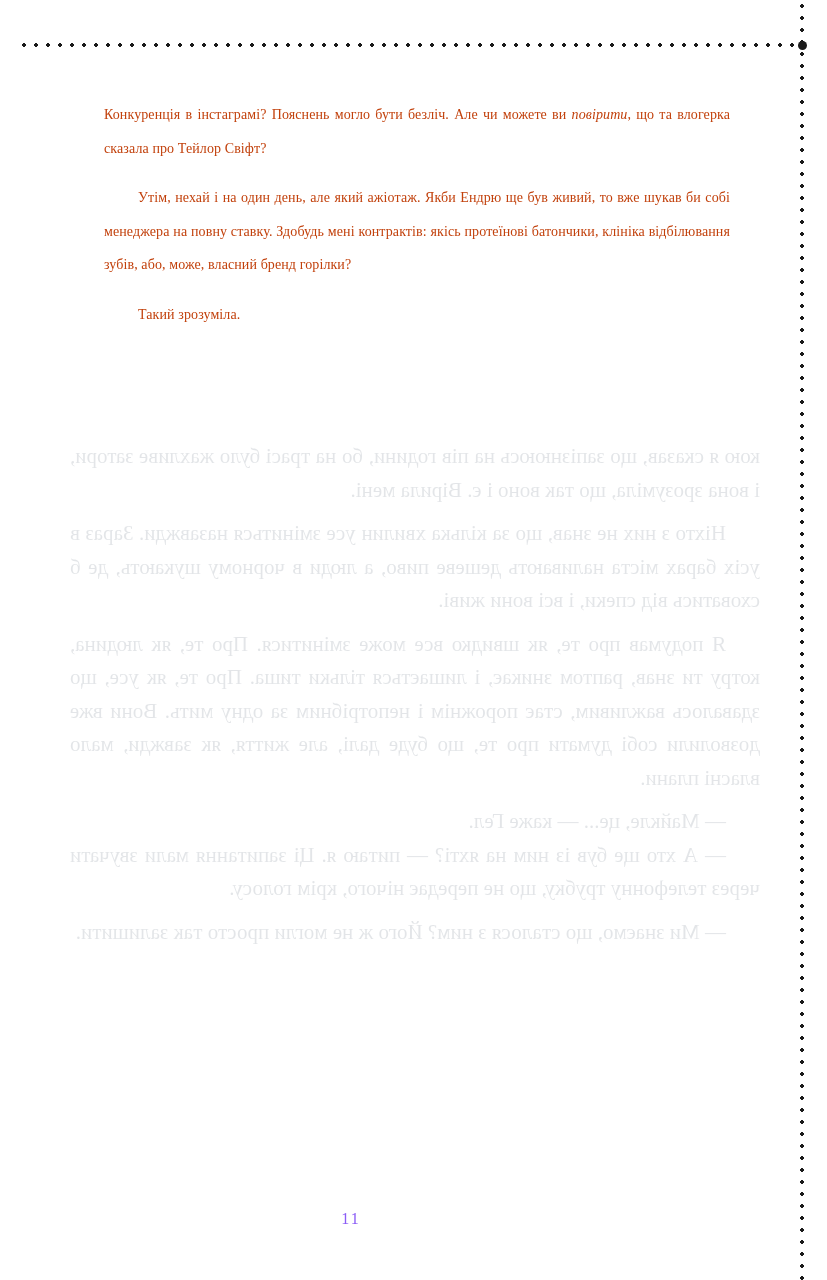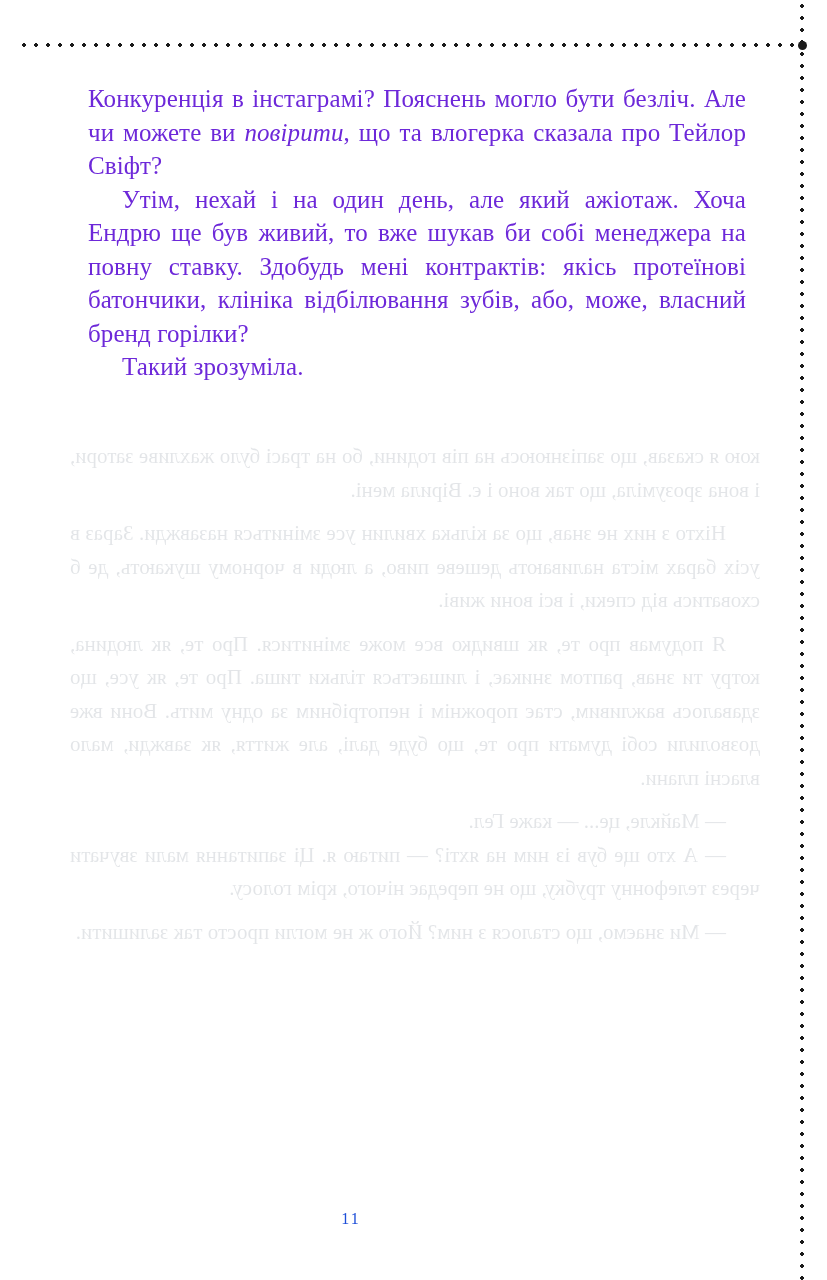--- a/index.html
+++ b/index.html
@@ -58,26 +58,26 @@
   }
 
   .text-column {
     position: absolute;
     top: 82px;
     left: 88px;
     width: 658px;
   }
 
   .para {
-    font-size: 25px;
+    font-size: 14px;
     line-height: 33.5px;
-    color: #6d28d9;
+    color: #c2410c;
     text-align: justify;
     text-indent: 34px;
-    margin: 0;
+    margin: 16px;
     letter-spacing: 0.1px;
   }
   .para.first {
     text-indent: 0;
   }
   .para em {
     font-style: italic;
   }
 
   
@@ -108,21 +108,21 @@
     height: 10px;
   }
 
   .page-number {
     position: absolute;
     top: 1210px;
     left: 0;
     width: 702px;
     text-align: center;
     font-size: 16px;
-    color: #1d4ed8;
+    color: #8b5cf6;
     letter-spacing: 2px;
   }
 </style>
 </head>
 <body>
 
 <div class="page">
 
   <div class="dots-top"></div>
   <div class="dots-right"></div>
@@ -138,21 +138,21 @@
     <p>— Майкле, це... — каже Гел.</p>
     <p>— А хто ще був із ним на яхті? — питаю я. Ці запитання мали звучати через телефонну трубку, що не передає нічого, крім голосу.</p>
     <span class="gap"></span>
     <p>— Ми знаємо, що сталося з ним? Його ж не могли просто так залишити.</p>
   </div>
 
   <div class="text-column">
 
     <p class="para first"><span>Конкуренція в інстаграмі? Пояснень могло бути безліч. Але чи можете ви </span><em>повірити</em><span>, що та влогерка сказала про Тейлор Свіфт?</span></p>
 
-    <p class="para">Утім, нехай і на один день, але який ажіотаж. Хоча Ендрю ще був живий, то вже шукав би собі менеджера на повну ставку. Здобудь мені контрактів: якісь протеїнові батончики, клініка відбілювання зубів, або, може, власний бренд горілки?</p>
+    <p class="para">Утім, нехай і на один день, але який ажіотаж. Якби Ендрю ще був живий, то вже шукав би собі менеджера на повну ставку. Здобудь мені контрактів: якісь протеїнові батончики, клініка відбілювання зубів, або, може, власний бренд горілки?</p>
 
 
     <p class="para">Такий зрозуміла.</p>
 
   </div>
 
   <div class="page-number">11</div>
 
 </div>
 

